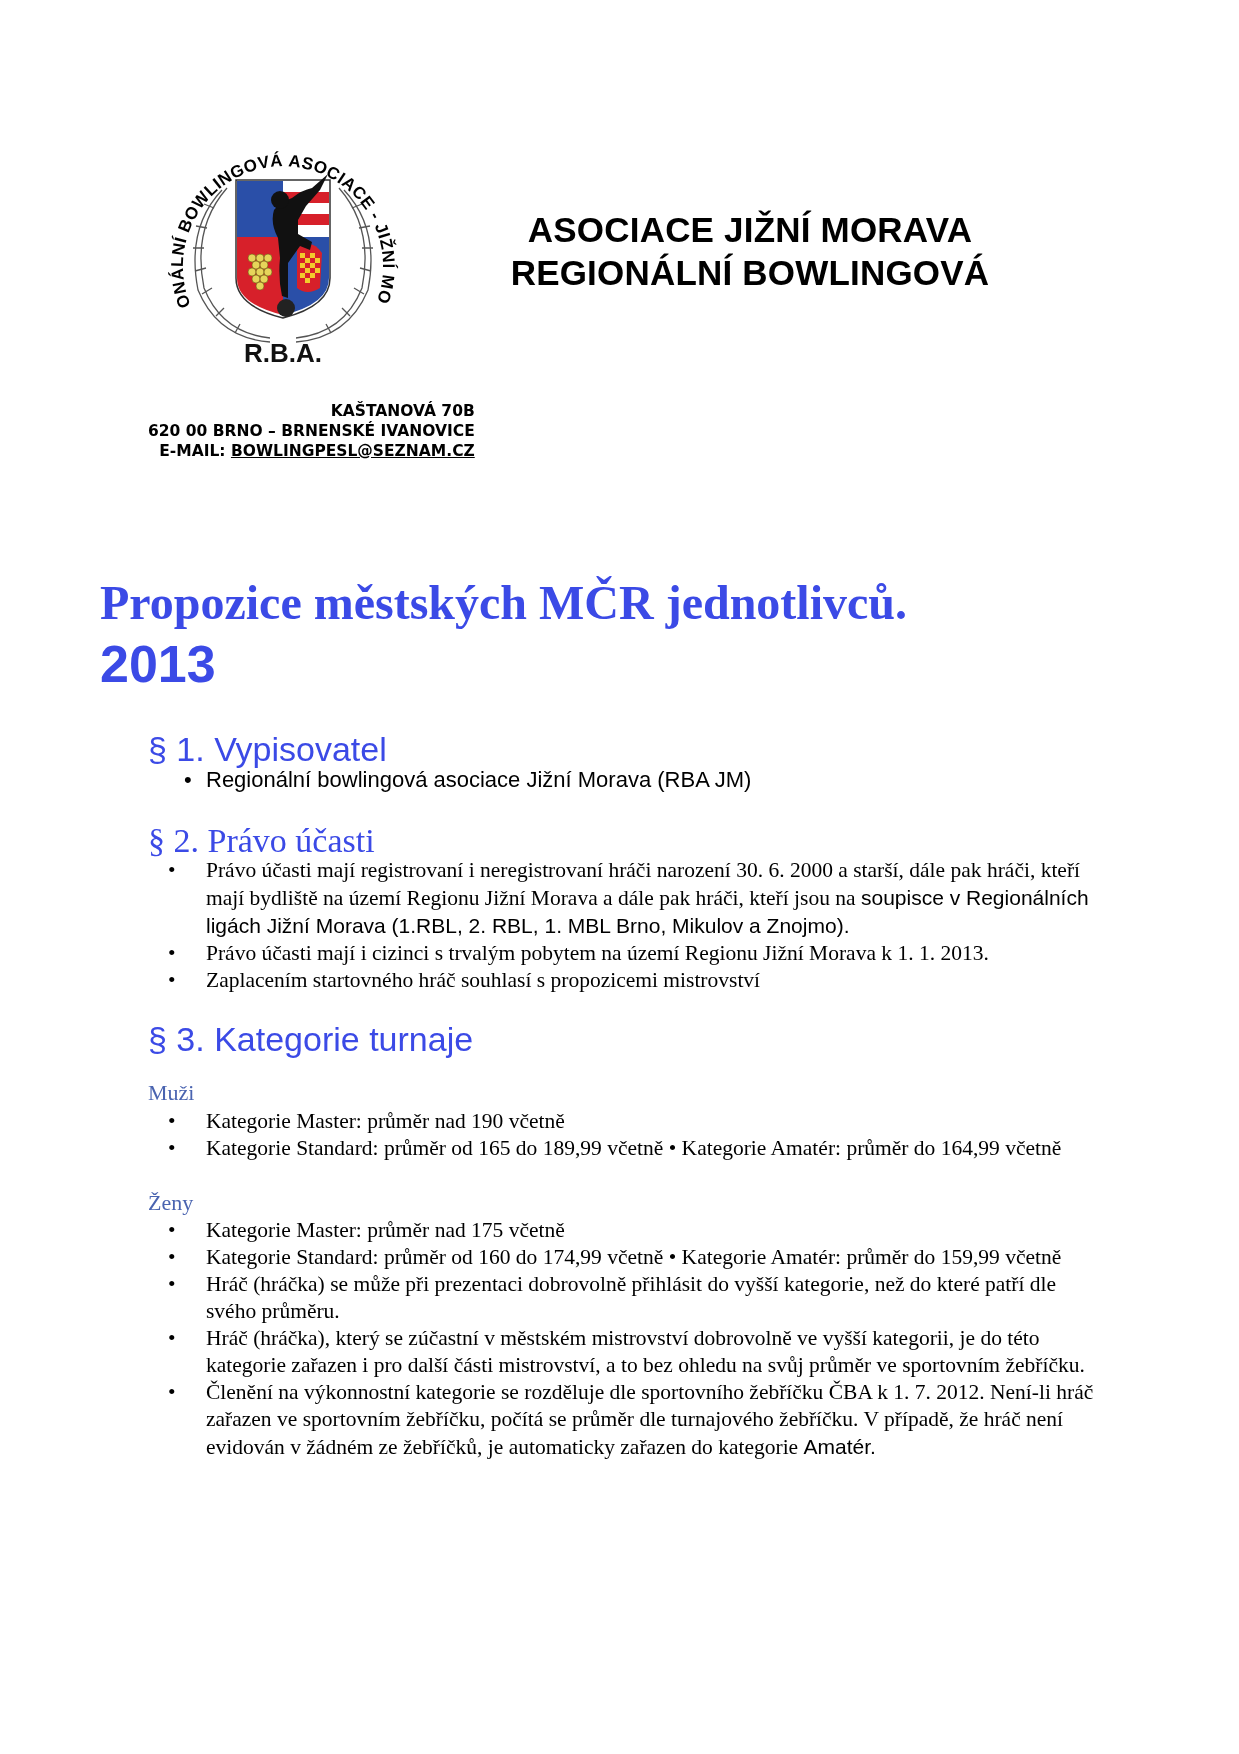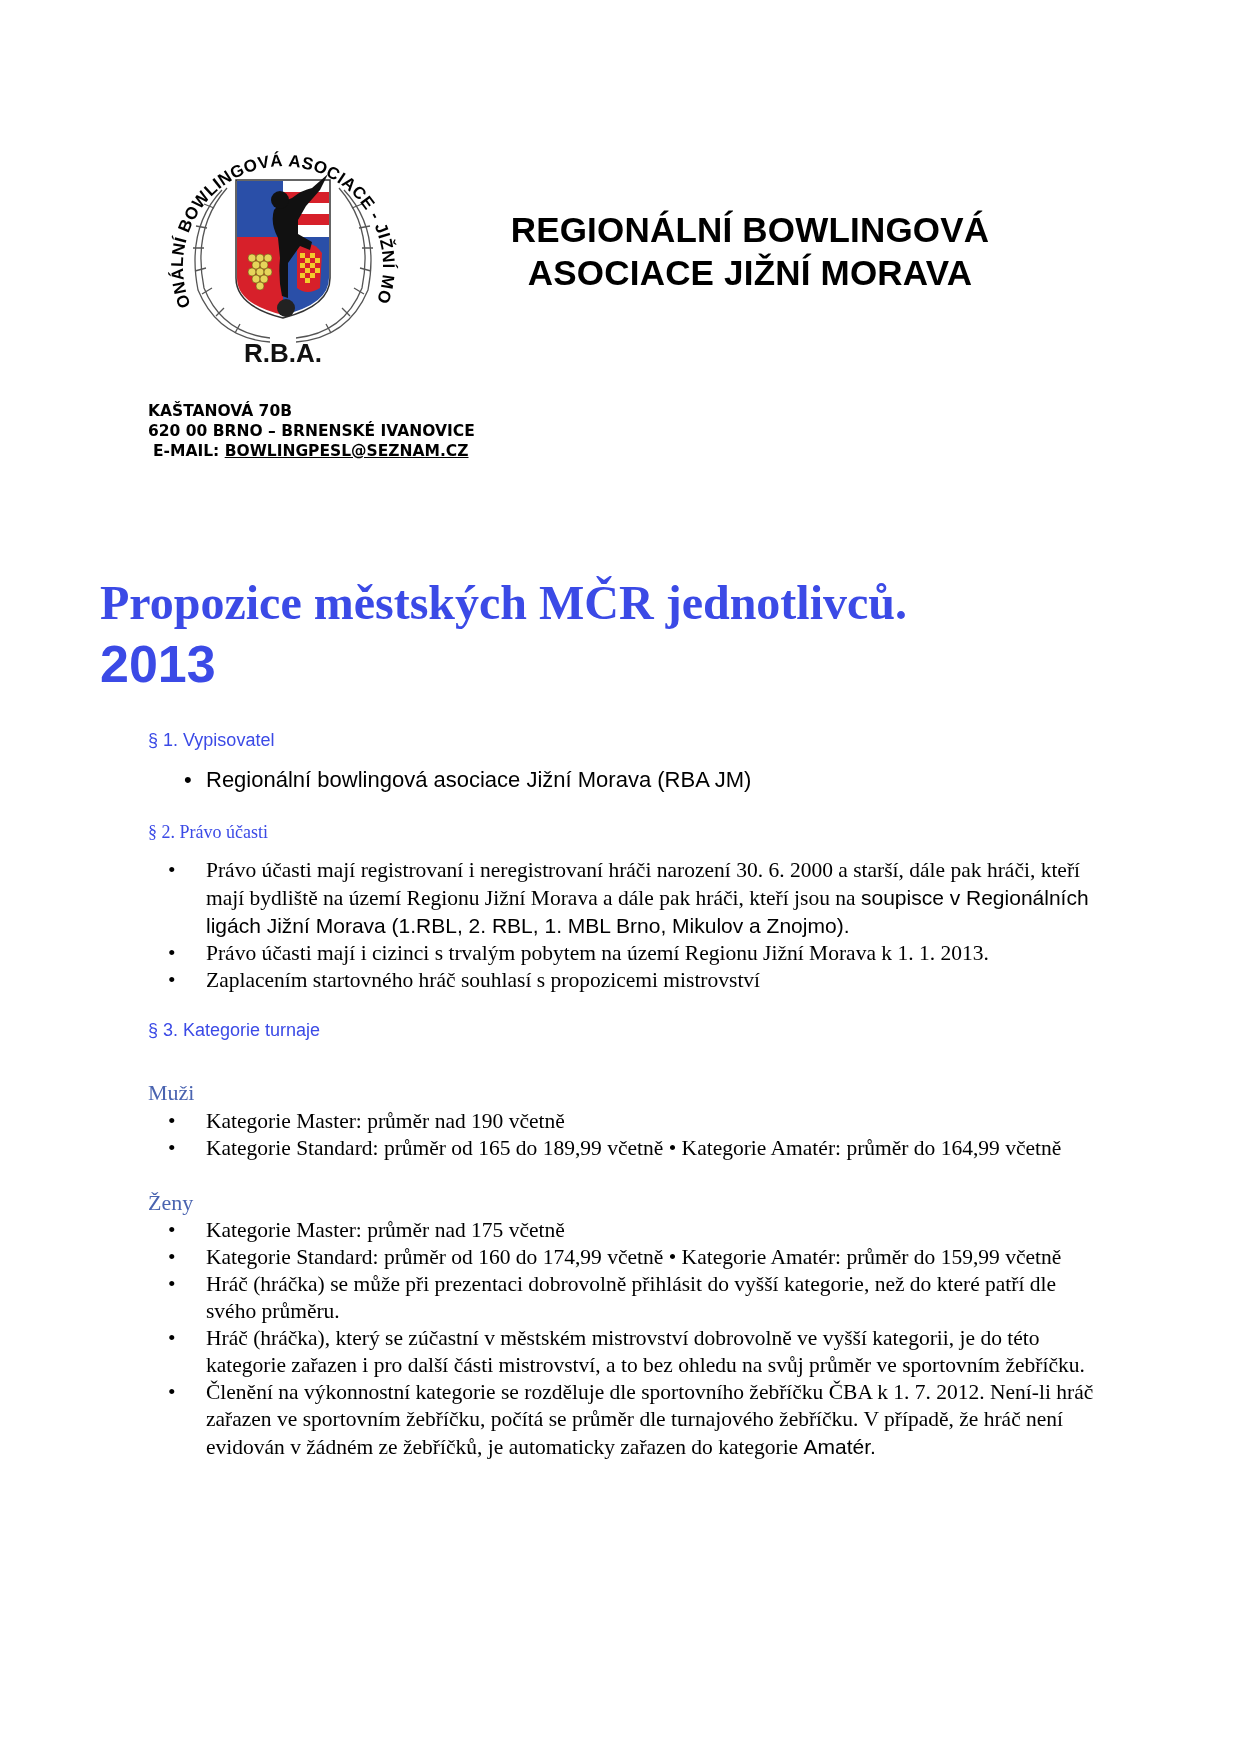--- a/index.html
+++ b/index.html
@@ -40,21 +40,21 @@
     
     .address {
       position: absolute;
       left: 148px; top: 401px;
       font-family: "DejaVu Sans", sans-serif;
       font-weight: bold;
       font-size: 15.5px;
       line-height: 20px;
       color: #000;
     }
-    .address .line { white-space: nowrap; }
+    .address .line { white-space: nowrap; text-align: right; }
     .address .email-line { padding-left: 5px; }
     .address a {
       color: #000000;
       text-decoration: underline;
     }
 
     
     .doc-title {
       position: absolute;
       left: 100px; top: 573px;
@@ -72,21 +72,21 @@
       font-weight: bold;
       font-size: 52px;
       line-height: 62px;
     }
 
     
     .sec-h {
       position: absolute;
       left: 148px;
       color: #3b4ae6;
-      font-size: 18px;
+      font-size: 34px;
       white-space: nowrap;
     }
     .sans { font-family: "Liberation Sans", sans-serif; }
     .serif { font-family: "Liberation Serif", serif; }
 
     .sub-h {
       position: absolute;
       left: 148px;
       color: #4a64b0;
       font-family: Liberation Serif, serif;
@@ -187,22 +187,22 @@
         <path d="M 176 46 L 160 60 Q 150 62 140 70 Q 128 74 122 82 Q 118 95 126 110 L 128 130 Q 126 150 130 168 L 136 170 L 136 135 L 148 118 L 158 122 L 160 114 L 146 106 L 146 92 L 154 78 L 168 62 Z" fill="#111"></path>
         <circle cx="128" cy="72" r="9" fill="#111"></circle>
         <circle cx="134" cy="180" r="9" fill="#222"></circle>
       </g>
 
       <text x="131" y="234" text-anchor="middle" font-family="Liberation Sans, sans-serif" font-weight="bold" font-size="26" fill="#111">R.B.A.</text>
     </svg>
   </div>
 
   <div class="org-title">
+    <div>ASOCIACE JIŽNÍ MORAVA</div>
     <div>REGIONÁLNÍ BOWLINGOVÁ</div>
-    <div>ASOCIACE JIŽNÍ MORAVA</div>
   </div>
 
   <div class="address">
     <div class="line">KAŠTANOVÁ 70B</div>
     <div class="line">620 00 BRNO – BRNENSKÉ IVANOVICE</div>
     <div class="line email-line">
       <span>E-MAIL: </span><a>BOWLINGPESL@SEZNAM.CZ</a>
     </div>
   </div>
 

